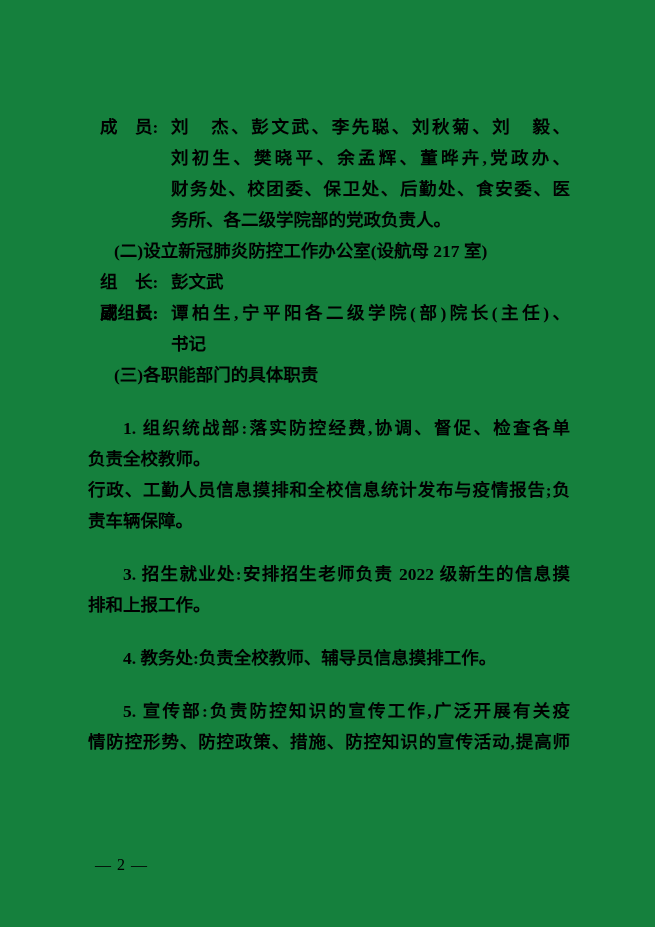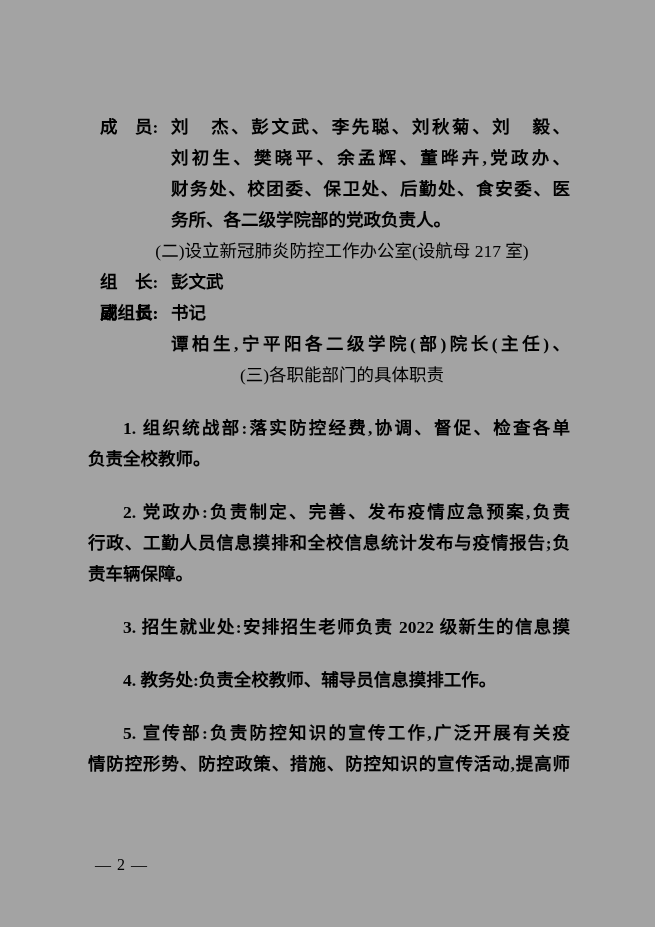--- a/index.html
+++ b/index.html
@@ -15,21 +15,21 @@
     color: #000000;
     overflow: hidden;
   }
   .page {
     position: absolute;
     top: 0; left: 0;
     width: 655px;
     height: 927px;
     box-sizing: border-box;
     padding: 112px 85px 0 88px;
-    background: #a3a3a3;
+    background: #15803d;
   }
   .line {
     font-size: 17.5px;
     line-height: 31px;
     height: 31px;
     white-space: normal;
     font-weight: bold;
   }
   
   .fill {
@@ -46,26 +46,25 @@
     position: absolute;
     left: 12px;
     top: 0;
     width: 71px;
     font-weight: bold;
     font-size: 17.5px;
     line-height: 31px;
     letter-spacing: 0;
   }
   .heading {
-    font-weight: normal;
+    font-weight: bold;
     font-size: 17.5px;
     line-height: 31px;
     height: 31px;
     margin-left: 26px;
-    text-align: center;
   }
   .para-line-first {
     text-indent: 35px;
     margin-top: 22px;
   }
   .footer-pagenum {
     position: absolute;
     left: 95px;
     top: 855px;
     font-size: 16px;
@@ -92,39 +91,39 @@
     <span class="label">组　长:</span>
     <div class="line">彭文武</div>
   </div>
 
   <div class="labeled">
     <span class="label">副组长:</span>
   </div>
 
   <div class="labeled">
     <span class="label">成　员:</span>
+    <div class="line fill">谭柏生,宁平阳各二级学院(部)院长(主任)、</div>
     <div class="line">书记</div>
-    <div class="line fill">谭柏生,宁平阳各二级学院(部)院长(主任)、</div>
   </div>
 
   <div class="heading">(三)各职能部门的具体职责</div>
 
   <div>
     <div class="line fill para-line-first">1. 组织统战部:落实防控经费,协调、督促、检查各单</div>
     <div class="line">负责全校教师。</div>
   </div>
 
   <div>
-    <div class="line fill para-line-first">2. 党政办:负责制定、完善、发布疫情应急预案,负责</div>
     <div class="line fill">行政、工勤人员信息摸排和全校信息统计发布与疫情报告;负</div>
     <div class="line">责车辆保障。</div>
   </div>
 
   <div>
     <div class="line fill para-line-first">3. 招生就业处:安排招生老师负责 2022 级新生的信息摸</div>
+    <div class="line">排和上报工作。</div>
   </div>
 
   <div>
     <div class="line para-line-first">4. 教务处:负责全校教师、辅导员信息摸排工作。</div>
   </div>
 
   <div>
     <div class="line fill para-line-first">5. 宣传部:负责防控知识的宣传工作,广泛开展有关疫</div>
     <div class="line fill">情防控形势、防控政策、措施、防控知识的宣传活动,提高师</div>
   </div>

